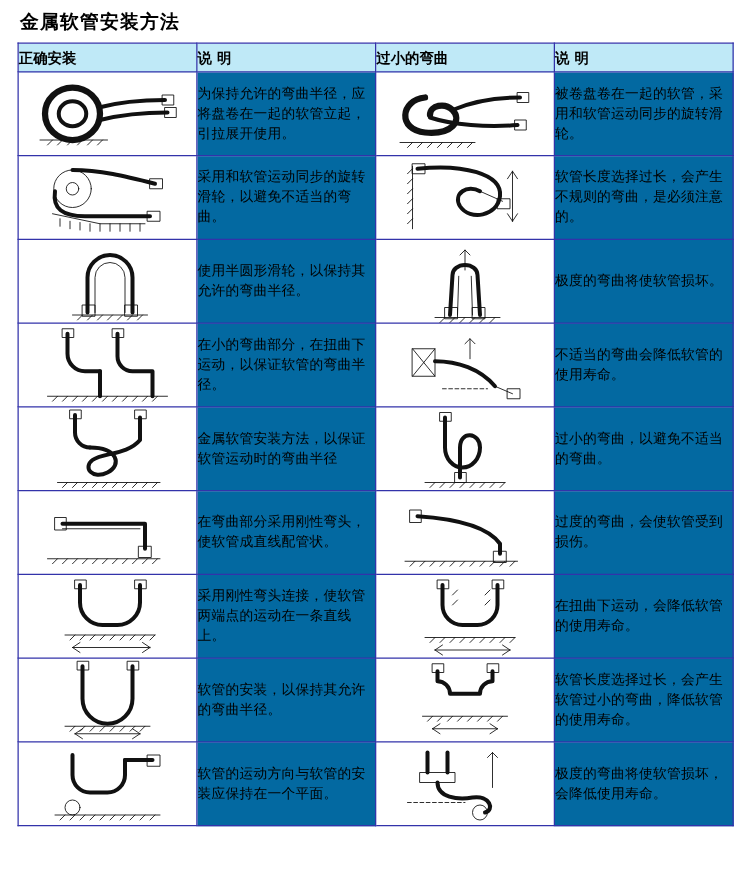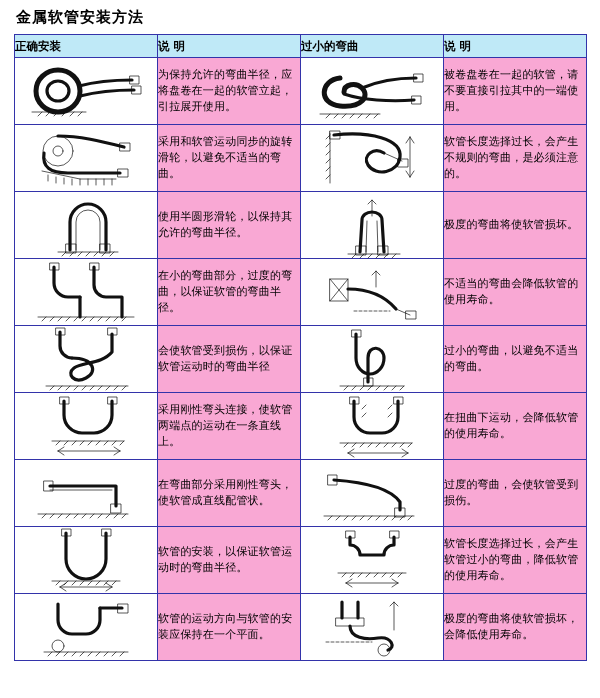--- a/index.html
+++ b/index.html
@@ -52,21 +52,21 @@
   col.c-txt { width: 143px; }
 
   td.img-cell {
     background: #ffffff;
     text-align: center;
     vertical-align: middle;
     height: 66px;
     padding: 2px 0;
   }
   td.txt-cell {
-    background: #f9a8d4;
+    background: #0369a1;
     font-size: 11px;
     line-height: 1.45;
     padding: 5px 7px;
     text-align: left;
     vertical-align: middle;
     letter-spacing: 0.2px;
   }
   .fig {
     display: block;
     margin: 0 auto;
@@ -126,21 +126,21 @@
           <svg class="fig" width="125" height="62" viewBox="0 0 125 62">
             <path class="vthick" d="M30 18 C10 20 8 44 30 46 C52 48 60 36 52 28 C46 22 34 24 34 32"></path>
             <path class="thick" d="M52 28 C66 22 84 18 106 18"></path>
             <path class="thick" d="M34 34 C52 40 80 42 104 40"></path>
             <rect class="thin" x="104" y="14" width="9" height="8"></rect>
             <rect class="thin" x="102" y="36" width="9" height="8"></rect>
             <path class="thin" d="M10 54 L70 54"></path>
             <path class="thin" d="M16 58 L20 54 M24 58 L28 54 M32 58 L36 54 M40 58 L44 54 M48 58 L52 54 M56 58 L60 54 M64 58 L68 54"></path>
           </svg>
         </td>
-        <td class="txt-cell">被卷盘卷在一起的软管，请不要直接引拉其中的一端使用。</td>
+        <td class="txt-cell">被卷盘卷在一起的软管，采用和软管运动同步的旋转滑轮。</td>
       </tr>
 
       <tr>
         <td class="img-cell">
           <svg class="fig" width="125" height="62" viewBox="0 0 125 62">
             <circle class="thin" cx="34" cy="24" r="15"></circle>
             <circle class="thin" cx="34" cy="24" r="5"></circle>
             <path class="thick" d="M34 9 C56 9 76 14 100 20"></path>
             <path class="thick" d="M20 26 C18 40 26 46 44 46 L96 46"></path>
             <rect class="thin" x="96" y="16" width="10" height="8"></rect>
@@ -196,21 +196,21 @@
           <svg class="fig" width="125" height="62" viewBox="0 0 125 62">
             <path class="thick" d="M30 6 L30 22 A14 14 0 0 0 44 36 L56 36"></path>
             <path class="thick" d="M56 36 L56 56"></path>
             <path class="thick" d="M70 6 L70 24 A12 12 0 0 0 82 36 L98 36 L98 56"></path>
             <rect class="thin" x="26" y="2" width="9" height="7"></rect>
             <rect class="thin" x="66" y="2" width="9" height="7"></rect>
             <path class="thin" d="M14 56 L110 56"></path>
             <path class="thin" d="M18 60 L22 56 M26 60 L30 56 M34 60 L38 56 M42 60 L46 56 M50 60 L54 56 M58 60 L62 56 M66 60 L70 56 M74 60 L78 56 M82 60 L86 56 M90 60 L94 56 M98 60 L102 56"></path>
           </svg>
         </td>
-        <td class="txt-cell">在小的弯曲部分，过度的弯曲，以保证软管的弯曲半径。</td>
+        <td class="txt-cell">在小的弯曲部分，在扭曲下运动，以保证软管的弯曲半径。</td>
         <td class="img-cell">
           <svg class="fig" width="125" height="62" viewBox="0 0 125 62">
             <rect class="thin" x="20" y="18" width="18" height="22"></rect>
             <path class="thin" d="M20 18 L38 40 M38 18 L20 40"></path>
             <path class="thick" d="M38 28 C56 28 74 34 86 48"></path>
             <path class="thin" d="M86 48 L100 54"></path>
             <rect class="thin" x="96" y="50" width="10" height="8"></rect>
             <path class="thin" d="M66 10 L66 26 M62 14 L66 10 L70 14"></path>
             <path class="thin" d="M44 50 L80 50" stroke-dasharray="3,2"></path>
           </svg>
@@ -222,31 +222,55 @@
         <td class="img-cell">
           <svg class="fig" width="125" height="62" viewBox="0 0 125 62">
             <path class="thick" d="M36 4 L36 18 A12 12 0 0 0 48 30"></path>
             <path class="thick" d="M48 30 C70 30 74 44 62 50 C50 56 42 46 50 40 C58 34 78 36 88 24 L88 6"></path>
             <rect class="thin" x="32" y="0" width="9" height="7"></rect>
             <rect class="thin" x="84" y="0" width="9" height="7"></rect>
             <path class="thin" d="M22 58 L104 58"></path>
             <path class="thin" d="M26 62 L30 58 M34 62 L38 58 M42 62 L46 58 M50 62 L54 58 M58 62 L62 58 M66 62 L70 58 M74 62 L78 58 M82 62 L86 58 M90 62 L94 58 M98 62 L102 58"></path>
           </svg>
         </td>
-        <td class="txt-cell">会使软管受到损伤，以保证软管运动时的弯曲半径</td>
+        <td class="txt-cell">金属软管安装方法，以保证软管运动时的弯曲半径</td>
         <td class="img-cell">
           <svg class="fig" width="125" height="62" viewBox="0 0 125 62">
             <path class="thick" d="M46 6 L46 30 A14 16 0 0 0 74 30 C74 18 58 16 58 30 L58 54"></path>
             <rect class="thin" x="42" y="2" width="9" height="7"></rect>
             <rect class="thin" x="54" y="50" width="9" height="8"></rect>
             <path class="thin" d="M30 58 L94 58"></path>
             <path class="thin" d="M34 62 L38 58 M42 62 L46 58 M50 62 L54 58 M58 62 L62 58 M66 62 L70 58 M74 62 L78 58 M82 62 L86 58 M90 62 L94 58"></path>
           </svg>
         </td>
         <td class="txt-cell">过小的弯曲，以避免不适当的弯曲。</td>
+      </tr>
+
+      <tr>
+        <td class="img-cell">
+          <svg class="fig" width="125" height="62" viewBox="0 0 125 62">
+            <path class="thick" d="M26 24 L92 24 L92 44"></path>
+            <path class="thin" d="M26 28 L88 28"></path>
+            <rect class="thin" x="20" y="19" width="9" height="10"></rect>
+            <rect class="thin" x="87" y="42" width="10" height="9"></rect>
+            <path class="thin" d="M14 52 L104 52"></path>
+            <path class="thin" d="M18 56 L22 52 M26 56 L30 52 M34 56 L38 52 M42 56 L46 52 M50 56 L54 52 M58 56 L62 52 M66 56 L70 52 M74 56 L78 52 M82 56 L86 52 M90 56 L94 52 M98 56 L102 52"></path>
+          </svg>
+        </td>
+        <td class="txt-cell">在弯曲部分采用刚性弯头，使软管成直线配管状。</td>
+        <td class="img-cell">
+          <svg class="fig" width="125" height="62" viewBox="0 0 125 62">
+            <path class="thick" d="M24 18 C54 20 80 26 90 40 L90 48"></path>
+            <rect class="thin" x="18" y="13" width="9" height="10"></rect>
+            <rect class="thin" x="85" y="46" width="10" height="9"></rect>
+            <path class="thin" d="M14 54 L104 54"></path>
+            <path class="thin" d="M18 58 L22 54 M26 58 L30 54 M34 58 L38 54 M42 58 L46 54 M50 58 L54 54 M58 58 L62 54 M66 58 L70 54 M74 58 L78 54 M82 58 L86 54 M90 58 L94 54 M98 58 L102 54"></path>
+          </svg>
+        </td>
+        <td class="txt-cell">过度的弯曲，会使软管受到损伤。</td>
       </tr>
 
       <tr>
         <td class="img-cell">
           <svg class="fig" width="125" height="62" viewBox="0 0 125 62">
             <path class="thick" d="M40 6 L40 20 A18 18 0 0 0 58 38 L70 38 A18 18 0 0 0 88 20 L88 6"></path>
             <rect class="thin" x="36" y="2" width="9" height="7"></rect>
             <rect class="thin" x="84" y="2" width="9" height="7"></rect>
             <path class="thin" d="M28 46 L100 46"></path>
             <path class="thin" d="M32 50 L36 46 M40 50 L44 46 M48 50 L52 46 M56 50 L60 46 M64 50 L68 46 M72 50 L76 46 M80 50 L84 46 M88 50 L92 46 M96 50 L100 46"></path>
@@ -266,54 +290,30 @@
             <path class="thin" d="M38 58 L98 58"></path>
             <path class="thin" d="M38 58 L44 54 M38 58 L44 62 M98 58 L92 54 M98 58 L92 62"></path>
           </svg>
         </td>
         <td class="txt-cell">在扭曲下运动，会降低软管的使用寿命。</td>
       </tr>
 
       <tr>
         <td class="img-cell">
           <svg class="fig" width="125" height="62" viewBox="0 0 125 62">
-            <path class="thick" d="M26 24 L92 24 L92 44"></path>
-            <path class="thin" d="M26 28 L88 28"></path>
-            <rect class="thin" x="20" y="19" width="9" height="10"></rect>
-            <rect class="thin" x="87" y="42" width="10" height="9"></rect>
-            <path class="thin" d="M14 52 L104 52"></path>
-            <path class="thin" d="M18 56 L22 52 M26 56 L30 52 M34 56 L38 52 M42 56 L46 52 M50 56 L54 52 M58 56 L62 52 M66 56 L70 52 M74 56 L78 52 M82 56 L86 52 M90 56 L94 52 M98 56 L102 52"></path>
-          </svg>
-        </td>
-        <td class="txt-cell">在弯曲部分采用刚性弯头，使软管成直线配管状。</td>
-        <td class="img-cell">
-          <svg class="fig" width="125" height="62" viewBox="0 0 125 62">
-            <path class="thick" d="M24 18 C54 20 80 26 90 40 L90 48"></path>
-            <rect class="thin" x="18" y="13" width="9" height="10"></rect>
-            <rect class="thin" x="85" y="46" width="10" height="9"></rect>
-            <path class="thin" d="M14 54 L104 54"></path>
-            <path class="thin" d="M18 58 L22 54 M26 58 L30 54 M34 58 L38 54 M42 58 L46 54 M50 58 L54 54 M58 58 L62 54 M66 58 L70 54 M74 58 L78 54 M82 58 L86 54 M90 58 L94 54 M98 58 L102 54"></path>
-          </svg>
-        </td>
-        <td class="txt-cell">过度的弯曲，会使软管受到损伤。</td>
-      </tr>
-
-      <tr>
-        <td class="img-cell">
-          <svg class="fig" width="125" height="62" viewBox="0 0 125 62">
             <path class="thick" d="M42 4 L42 30 A20 20 0 0 0 82 30 L82 4"></path>
             <rect class="thin" x="38" y="0" width="9" height="7"></rect>
             <rect class="thin" x="78" y="0" width="9" height="7"></rect>
             <path class="thin" d="M28 52 L96 52"></path>
             <path class="thin" d="M32 56 L36 52 M40 56 L44 52 M48 56 L52 52 M56 56 L60 52 M64 56 L68 52 M72 56 L76 52 M80 56 L84 52 M88 56 L92 52"></path>
             <path class="thin" d="M36 58 L88 58"></path>
             <path class="thin" d="M36 58 L42 54 M36 58 L42 62 M88 58 L82 54 M88 58 L82 62"></path>
           </svg>
         </td>
-        <td class="txt-cell">软管的安装，以保证软管运动时的弯曲半径。</td>
+        <td class="txt-cell">软管的安装，以保持其允许的弯曲半径。</td>
         <td class="img-cell">
           <svg class="fig" width="125" height="62" viewBox="0 0 125 62">
             <path class="thick" d="M40 8 L40 16 A10 10 0 0 1 50 26 L74 26 A10 10 0 0 1 84 16 L84 8"></path>
             <rect class="thin" x="36" y="2" width="9" height="7"></rect>
             <rect class="thin" x="80" y="2" width="9" height="7"></rect>
             <path class="thin" d="M28 44 L96 44"></path>
             <path class="thin" d="M32 48 L36 44 M40 48 L44 44 M48 48 L52 44 M56 48 L60 44 M64 48 L68 44 M72 48 L76 44 M80 48 L84 44 M88 48 L92 44"></path>
             <path class="thin" d="M36 54 L88 54"></path>
             <path class="thin" d="M36 54 L42 50 M36 54 L42 58 M88 54 L82 50 M88 54 L82 58"></path>
           </svg>

